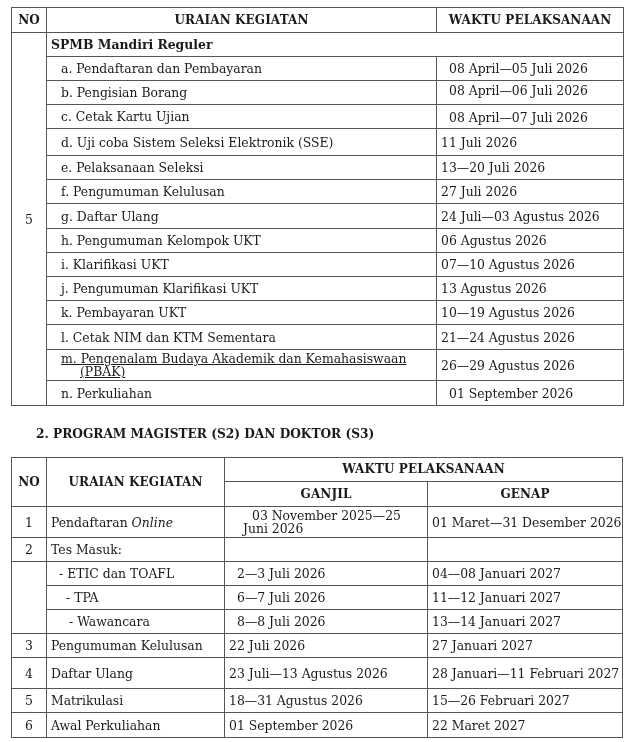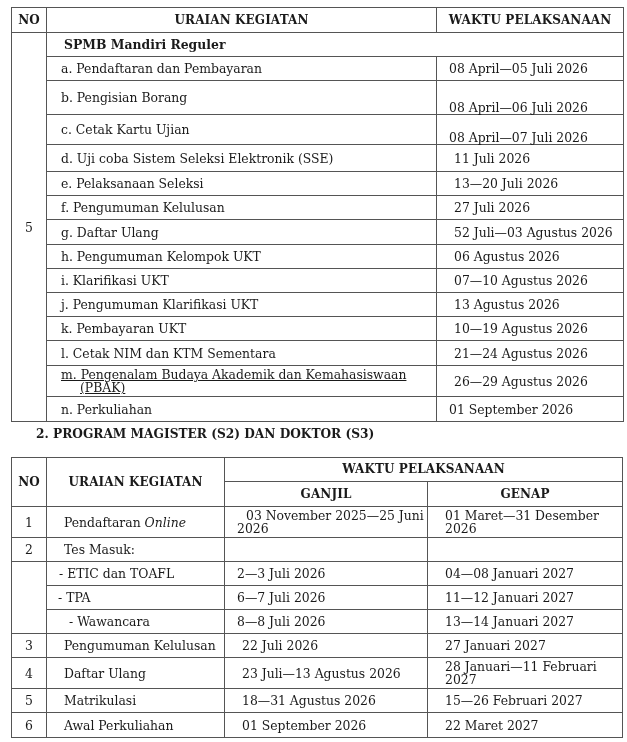--- a/index.html
+++ b/index.html
@@ -4,21 +4,21 @@
   <style>
     * { box-sizing: border-box; margin: 0; padding: 0; }
     html, body { width: 627px; height: 742px; background: #ffffff; overflow: hidden; }
     body { position: relative; font-family: "DejaVu Serif", "Liberation Serif", serif; color: #1a1a1a; }
     table { border-collapse: collapse; position: absolute; table-layout: fixed; }
     td, th { border: 1px solid #555; font-size: 12.4px; line-height: 13px; vertical-align: middle; font-weight: normal; padding: 0; }
     th { font-weight: bold; font-size: 12px; text-align: center; letter-spacing: 0.1px; }
     .bold { font-weight: bold; }
     .center { text-align: center; }
     .pl { padding-left: 14px; }
-    .pl2 { padding-left: 17px; }
+    .pl2 { padding-left: 4px; }
     .pl3 { padding-left: 12px; }
     .indent { padding-left: 36px; text-indent: -17px; text-decoration: underline; }
     .sec-title { position: absolute; left: 36px; top: 427px; font-weight: bold; font-size: 12.2px; font-family: "DejaVu Serif", "Liberation Serif", serif; }
     #t1 { left: 11px; top: 7px; width: 612px; }
     #t2 { left: 11px; top: 457px; width: 611px; }
   </style>
 </head>
 <body>
 
 <table id="t1">
@@ -38,41 +38,41 @@
     <tr style="height:24px">
       <td rowspan="15" class="center">5</td>
       <td colspan="2" class="bold pl2">SPMB Mandiri Reguler</td>
     </tr>
     <tr style="height:24px">
       <td class="pl">a. Pendaftaran dan Pembayaran</td>
       <td class="pl3">08 April—05 Juli 2026</td>
     </tr>
     <tr style="height:24px">
       <td class="pl">b. Pengisian Borang</td>
-      <td class="pl3" style="vertical-align:top;padding-top:20px">08 April—06 Juli 2026</td>
+      <td class="pl3" style="vertical-align:top;padding-top:3px">08 April—06 Juli 2026</td>
     </tr>
     <tr style="height:24px">
       <td class="pl">c. Cetak Kartu Ujian</td>
-      <td class="pl3" style="vertical-align:top;padding-top:16px">08 April—07 Juli 2026</td>
+      <td class="pl3" style="vertical-align:top;padding-top:6px">08 April—07 Juli 2026</td>
     </tr>
     <tr style="height:27px">
       <td class="pl">d. Uji coba Sistem Seleksi Elektronik (SSE)</td>
       <td class="pl2">11 Juli 2026</td>
     </tr>
     <tr style="height:24px">
       <td class="pl">e. Pelaksanaan Seleksi</td>
       <td class="pl2">13—20 Juli 2026</td>
     </tr>
     <tr style="height:24px">
       <td class="pl">f. Pengumuman Kelulusan</td>
       <td class="pl2">27 Juli 2026</td>
     </tr>
     <tr style="height:25px">
       <td class="pl">g.  Daftar Ulang</td>
-      <td class="pl2">52 Juli—03 Agustus 2026</td>
+      <td class="pl2">24 Juli—03 Agustus 2026</td>
     </tr>
     <tr style="height:24px">
       <td class="pl">h.  Pengumuman Kelompok UKT</td>
       <td class="pl2">06 Agustus 2026</td>
     </tr>
     <tr style="height:24px">
       <td class="pl">i.  Klarifikasi UKT</td>
       <td class="pl2">07—10 Agustus 2026</td>
     </tr>
     <tr style="height:24px">
@@ -115,37 +115,37 @@
     </tr>
     <tr style="height:25px">
       <th>GANJIL</th>
       <th>GENAP</th>
     </tr>
   </thead>
   <tbody>
     <tr style="height:31px">
       <td class="center">1</td>
       <td class="pl2"><span>Pendaftaran </span><i>Online</i></td>
-      <td style="padding-left:12px;text-indent:9px">03 November 2025—25 Juni 2026</td>
+      <td style="padding-left:18px;text-indent:9px">03 November 2025—25 Juni 2026</td>
       <td class="pl2">01 Maret—31 Desember 2026</td>
     </tr>
     <tr style="height:24px">
       <td class="center">2</td>
       <td class="pl2">Tes Masuk:</td>
       <td></td>
       <td></td>
     </tr>
     <tr style="height:24px">
       <td rowspan="3"></td>
       <td class="pl3" style="padding-left:12px">- ETIC dan TOAFL</td>
       <td class="pl3">2—3 Juli 2026</td>
       <td class="pl2">04—08 Januari 2027</td>
     </tr>
     <tr style="height:24px">
-      <td class="pl3" style="padding-left:11px">- TPA</td>
+      <td class="pl3" style="padding-left:19px">- TPA</td>
       <td class="pl3">6—7 Juli 2026</td>
       <td class="pl2">11—12 Januari 2027</td>
     </tr>
     <tr style="height:24px">
       <td class="pl3" style="padding-left:22px">- Wawancara</td>
       <td class="pl3">8—8 Juli 2026</td>
       <td class="pl2">13—14 Januari 2027</td>
     </tr>
     <tr style="height:24px">
       <td class="center">3</td>

